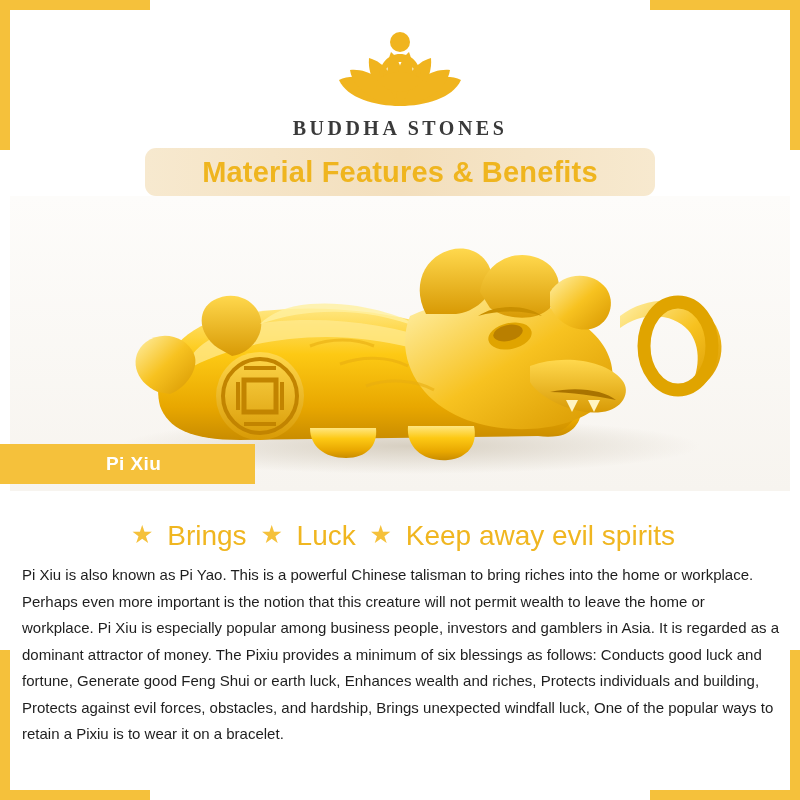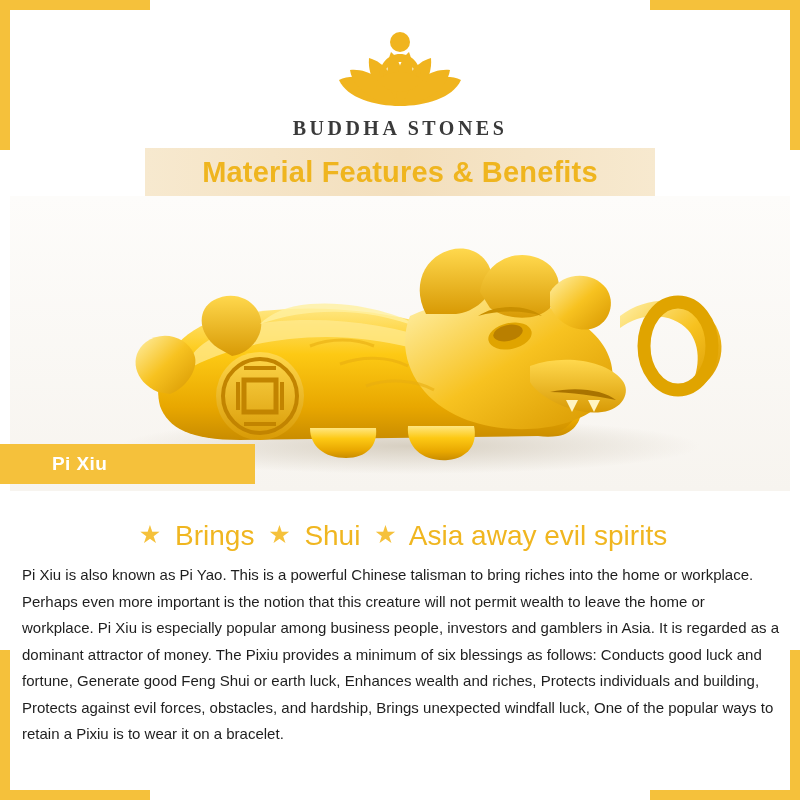--- a/index.html
+++ b/index.html
@@ -94,20 +94,21 @@
   .title-band {
     position: absolute;
     top: 148px;
     left: 145px;
     width: 510px;
     height: 48px;
     background: linear-gradient(to right, #f7e9cf 0%, #f3dfbd 50%, #f7e9cf 100%);
     display: flex;
     align-items: center;
     justify-content: center;
+    border-radius: 11px;
   }
   .title-band-text {
     font-size: 29px;
     font-weight: bold;
     color: #efb51f;
     letter-spacing: 0.2px;
     white-space: nowrap;
   }
   .title-bg {
     position: absolute;
@@ -139,21 +140,21 @@
     width: 255px;
     height: 40px;
     background: #f5c13b;
     display: flex;
     align-items: center;
   }
   .label-tag-text {
     color: #ffffff;
     font-size: 19px;
     font-weight: bold;
-    margin-left: 52px;
+    margin-left: 106px;
     letter-spacing: 0.4px;
   }
 
   
   .benefits {
     position: absolute;
     top: 520px;
     left: 0;
     width: 800px;
     text-align: center;
@@ -297,20 +298,20 @@
   </div>
 
   <div class="label-tag">
     <span class="label-tag-text">Pi Xiu</span>
   </div>
 
   <div class="benefits">
     <span class="star">★</span>
     <span class="word">Brings</span>
     <span class="star">★</span>
-    <span class="word">Shui</span>
+    <span class="word">Luck</span>
     <span class="star">★</span>
-    <span class="word">Asia away evil spirits</span>
+    <span class="word">Keep away evil spirits</span>
   </div>
 
   <div class="body-text">Pi Xiu is also known as Pi Yao. This is a powerful Chinese talisman to bring riches into the home or workplace. Perhaps even more important is the notion that this creature will not permit wealth to leave the home or workplace. Pi Xiu is especially popular among business people, investors and gamblers in Asia. It is regarded as a dominant attractor of money. The Pixiu provides a minimum of six blessings as follows: Conducts good luck and fortune, Generate good Feng Shui or earth luck, Enhances wealth and riches, Protects individuals and building, Protects against evil forces, obstacles, and hardship, Brings unexpected windfall luck, One of the popular ways to retain a Pixiu is to wear it on a bracelet.</div>
 
 </div>
 
 </body></html>

